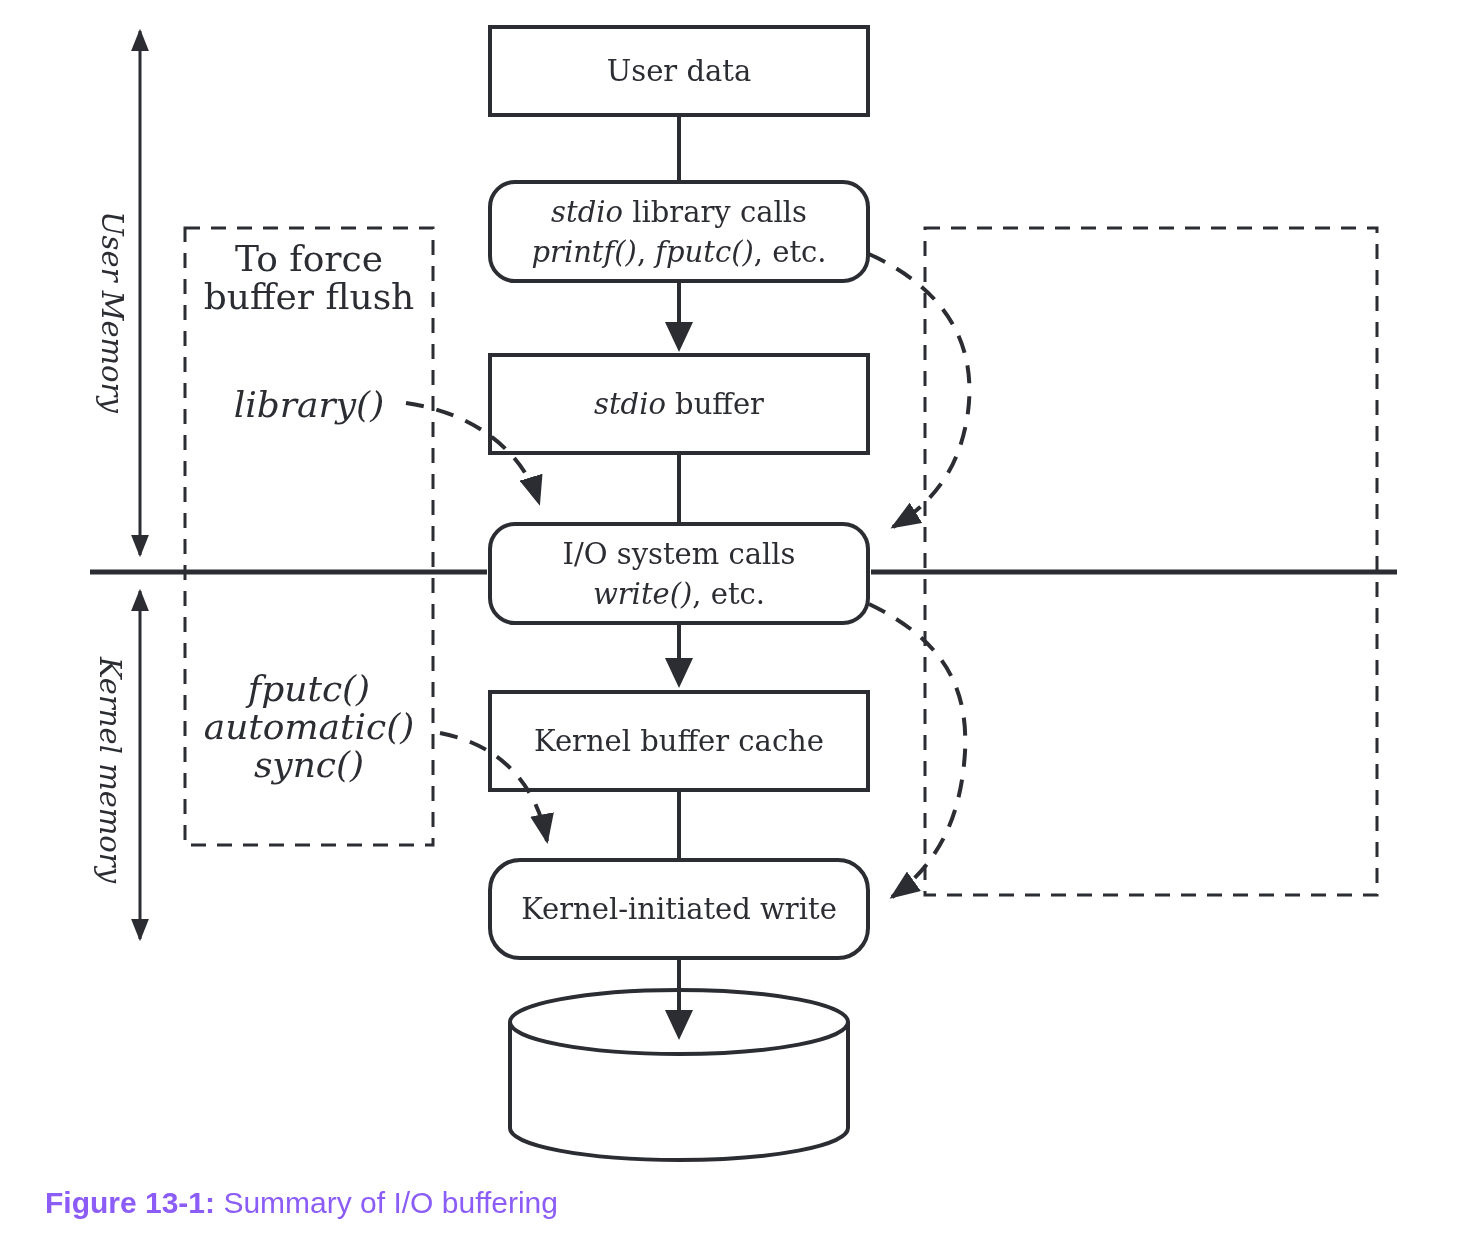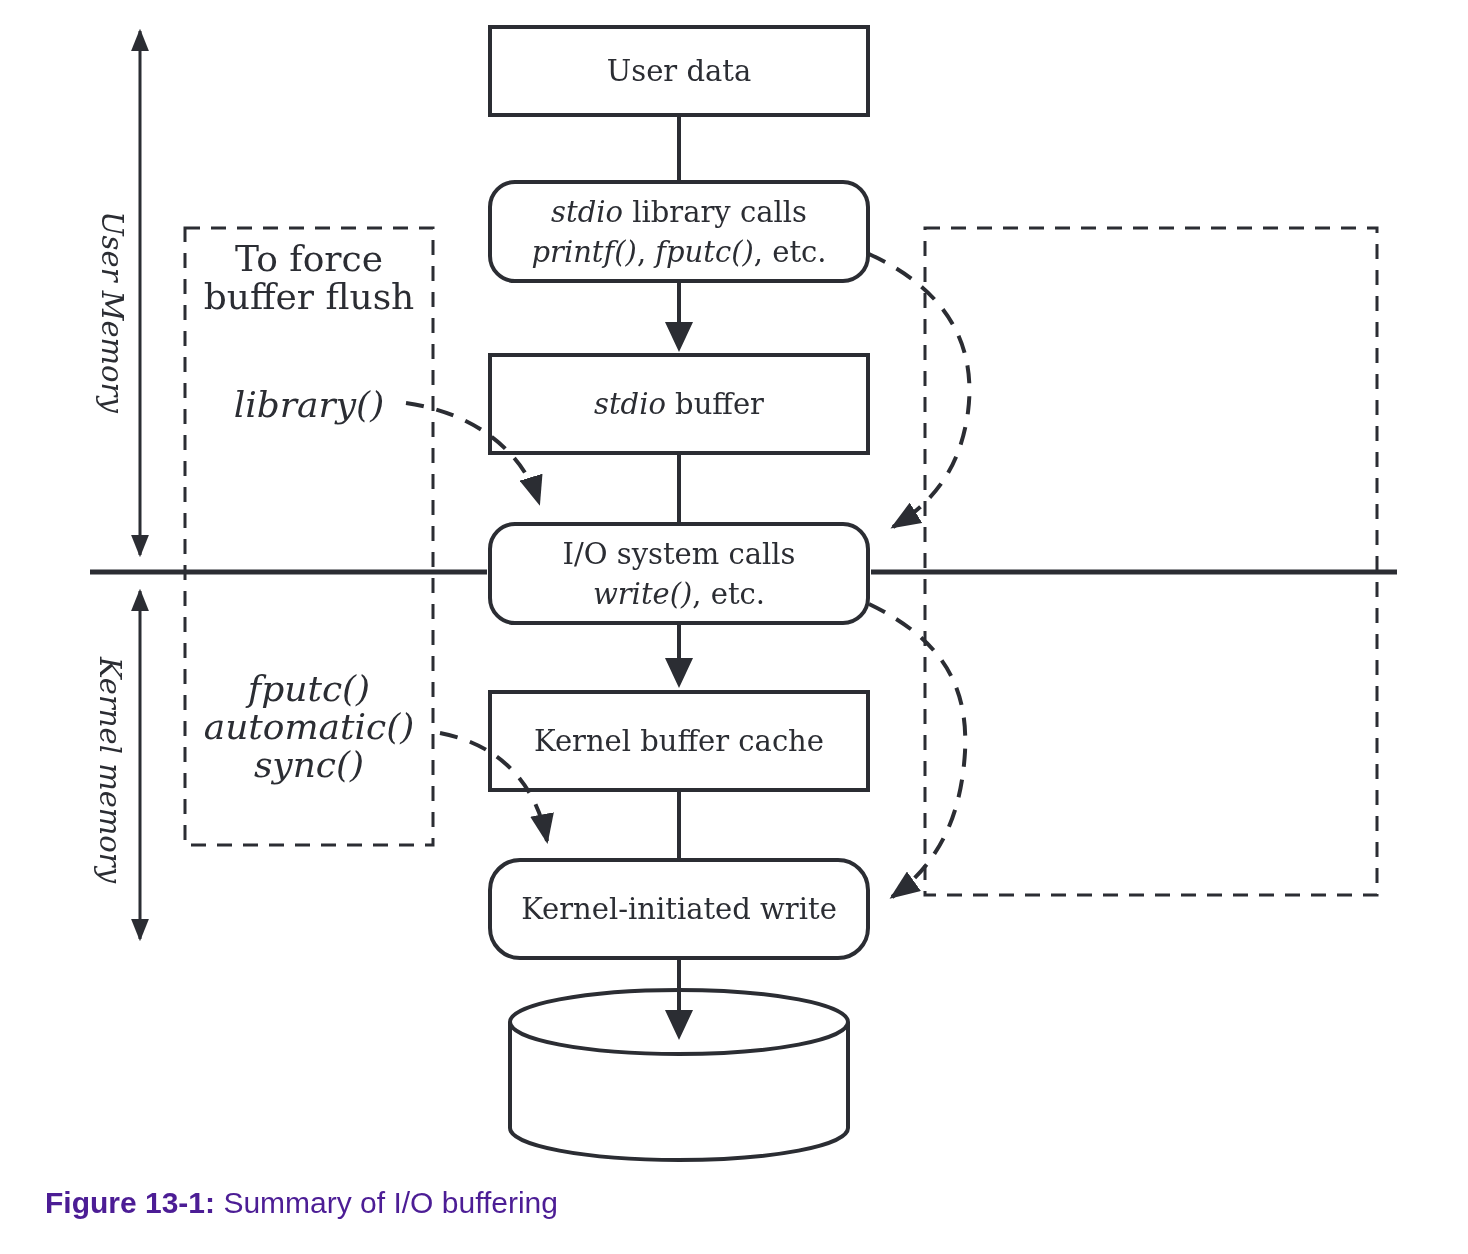--- a/index.html
+++ b/index.html
@@ -21,21 +21,21 @@
     position:absolute; z-index:2; width:300px; text-align:center;
     font-size:29px; line-height:30px; font-style:italic; white-space:nowrap;
     transform:rotate(90deg);
   }
   .disklabel {
     position:absolute; z-index:2; left:510px; top:1078px; width:338px;
     text-align:center; font-size:29px;
   }
   #caption {
     position:absolute; z-index:2; left:45px; top:1186px;
-    font-family:"Liberation Sans", sans-serif; font-size:30px; color:#4c1d95; white-space:nowrap;text-align:center;
+    font-family:"Liberation Sans", sans-serif; font-size:30px; color:#8b5cf6; white-space:nowrap;text-align:center;
   }
   #caption .cap-label { font-weight:700; }
   svg.overlay { position:absolute; left:0; top:0; z-index:3; pointer-events:none; }
   .stroke { stroke:#2b2d33; fill:none; }
   .fillink { fill:#2b2d33; stroke:none; }
 </style>
 </head>
 <body>
 
 <div id="canvas">

